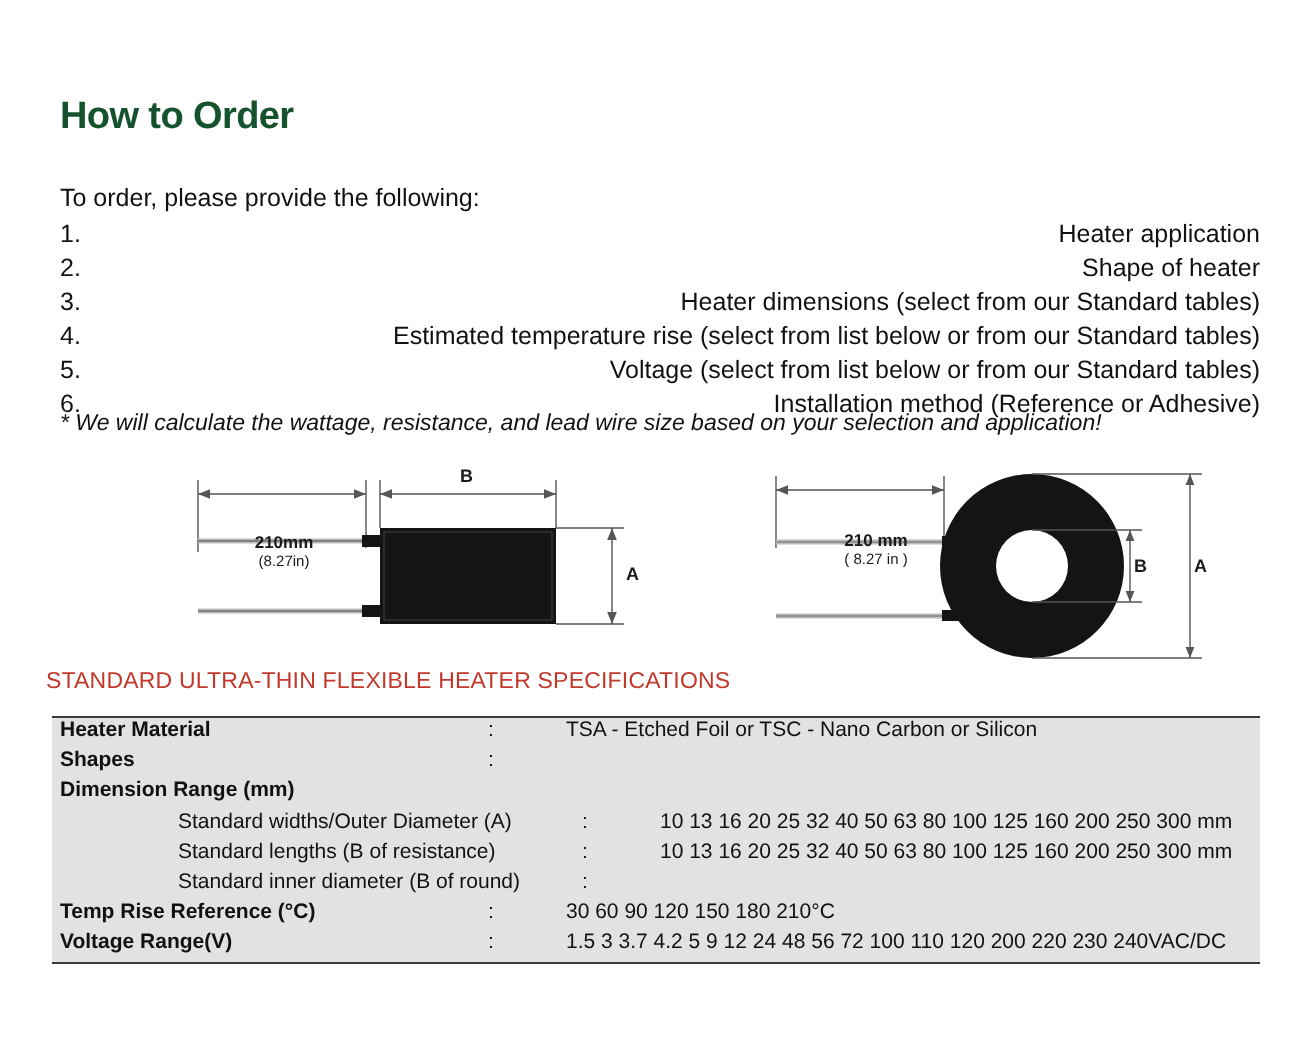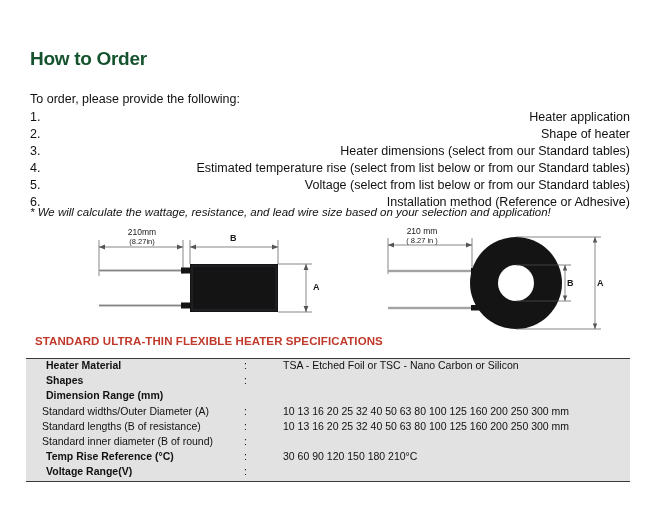--- a/index.html
+++ b/index.html
@@ -81,37 +81,37 @@
   #round-diagram { left: 375px; width: 250px; height: 105px; }
 
   .dim-label {
     position: absolute;
     text-align: center;
     font-size: 8px;
     line-height: 9px;
     color: #1a1a1a;
     white-space: nowrap;
   }
-  .dim-label .l1 { font-weight: normal; font-size: 8.5px; }
+  .dim-label .l1 { font-weight: bold; font-size: 8.5px; margin-top: 39px; }
   .dim-label .l2 { font-size: 7.5px; text-align: center; }
   .dim-letter {
     position: absolute;
     font-size: 9px;
     font-weight: bold;
     color: #1a1a1a;
   }
   svg { display: block; }
 
   
   #spec-header {
     position: absolute;
-    left: 35px;
+    left: 23px;
     top: 335px;
     font-size: 11.5px;
-    font-weight: bold;
+    font-weight: normal;
     color: #c0392b;
     letter-spacing: 0.1px;
   }
   #spec-table {
     position: absolute;
     left: 26px;
     top: 358px;
     width: 604px;
     background: #e2e2e2;
     border-top: 1.6px solid #3a3a3a;
@@ -121,27 +121,28 @@
     display: flex;
     align-items: baseline;
     height: 15.2px;
     font-size: 10.5px;
     color: #111;
   }
   .spec-label {
     width: 218px;
     flex: none;
     font-weight: bold;
-    padding-left: 20px;
+    padding-left: 4px;
     box-sizing: border-box;
     white-space: nowrap;
   }
   .spec-label.sub {
     font-weight: normal;
     padding-left: 16px;
+    margin-left: 47px;
   }
   .spec-colon {
     width: 14px;
     flex: none;
   }
   .spec-value {
     flex: 1;
     white-space: nowrap;
     margin-left: 25px;
   }
@@ -256,21 +257,21 @@
       <path d="M190,37 L187.8,42.5 L192.2,42.5 Z" fill="#555"></path>
       <path d="M190,73 L187.8,67.5 L192.2,67.5 Z" fill="#555"></path>
 
       <line x1="141" y1="9" x2="226" y2="9" stroke="#555" stroke-width="0.7"></line>
       <line x1="141" y1="101" x2="226" y2="101" stroke="#555" stroke-width="0.7"></line>
 
       <line x1="220" y1="9" x2="220" y2="101" stroke="#555" stroke-width="0.7"></line>
       <path d="M220,9 L217.8,14.5 L222.2,14.5 Z" fill="#555"></path>
       <path d="M220,101 L217.8,95.5 L222.2,95.5 Z" fill="#555"></path>
     </svg>
-    <div class="dim-label" style="left:17px; top:-1px; width:60px;">
+    <div class="dim-label" style="left:33px; top:-1px; width:60px;">
       <div class="l1">210 mm</div>
       <div class="l2">( 8.27 in )</div>
     </div>
     <div class="dim-letter" style="left:192px; top:50px;">B</div>
     <div class="dim-letter" style="left:222px; top:50px;">A</div>
   </div>
 </div>
 
 <div id="spec-header">STANDARD ULTRA-THIN FLEXIBLE HEATER SPECIFICATIONS</div>
 
@@ -312,15 +313,16 @@
 
   <div class="spec-row">
     <span class="spec-label">Temp Rise Reference (°C)</span>
     <span class="spec-colon">:</span>
     <span class="spec-value">30  60  90  120  150  180  210°C</span>
   </div>
 
   <div class="spec-row">
     <span class="spec-label">Voltage Range(V)</span>
     <span class="spec-colon">:</span>
+    <span class="spec-value">1.5  3  3.7  4.2  5  9  12  24  48  56  72  100  110  120  200  220  230  240VAC/DC</span>
   </div>
 
 </div>
 
 </body></html>

